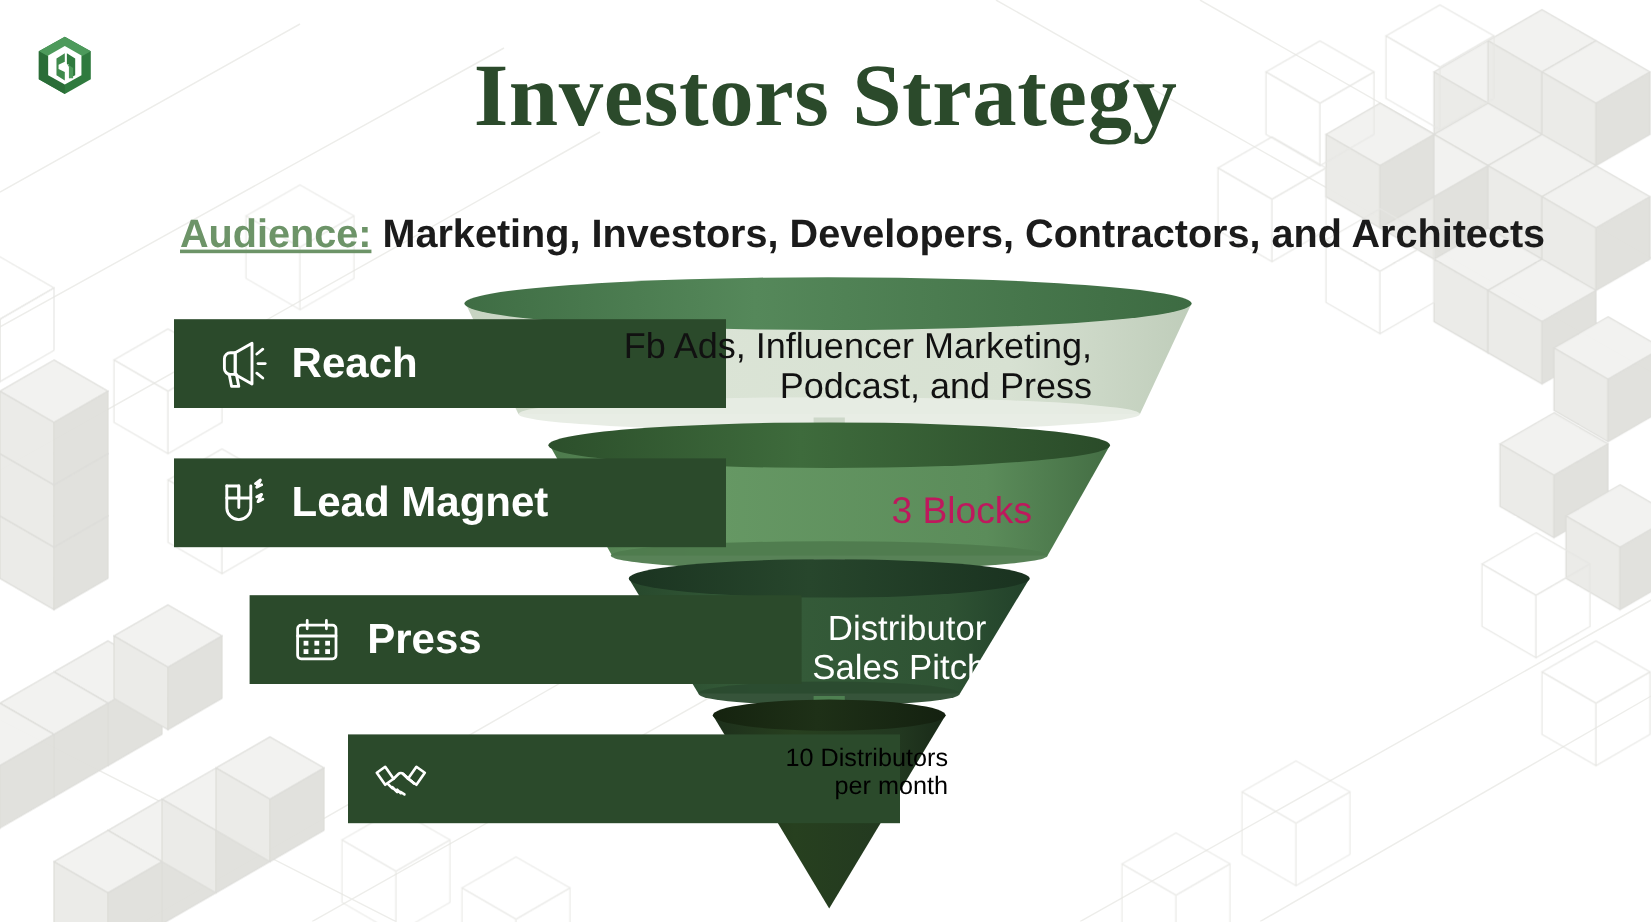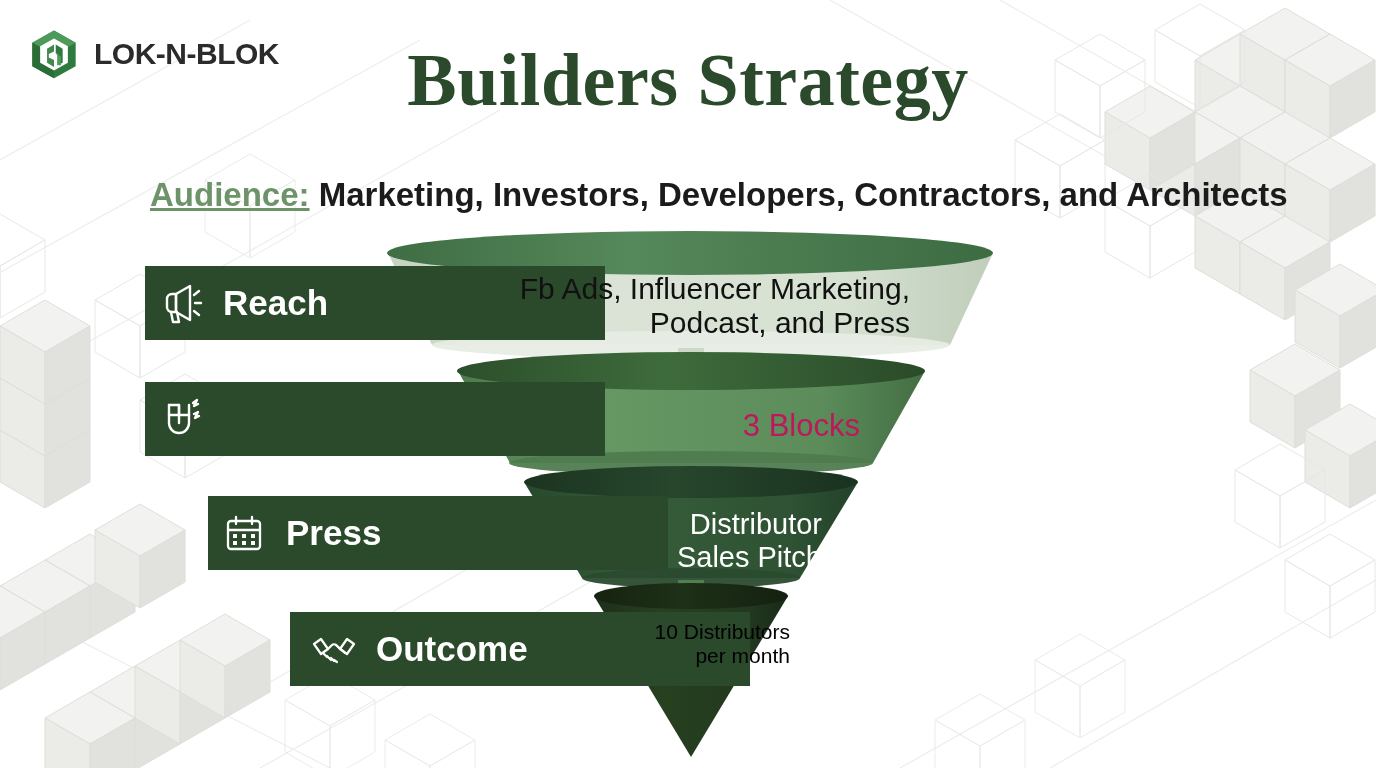--- a/index.html
+++ b/index.html
@@ -57,21 +57,21 @@
     z-index:2;
     pointer-events:none;
   }
 
   .stage-bar {
     position:absolute;
     height:74px;
     background:#2b4a2b;
     display:flex; align-items:center;
     z-index:3;
-    padding-left:12px;
+    padding-left:32px;
     gap:18px;
   }
   .stage-bar .bar-icon { width:48px; height:48px; flex:0 0 48px; }
   .stage-bar .bar-label {
     color:#ffffff;
     font-size:35px;
     font-weight:bold;
     white-space:nowrap;
   }
 
@@ -167,24 +167,23 @@
 
     <path d="M30,3 L55,17 L55,44 L30,58 L5,44 L5,17 Z" fill="#2f7a3e"></path>
     <path d="M30,3 L55,17 L30,31 L5,17 Z" fill="#4d9a5b"></path>
     <path d="M5,17 L30,31 L30,58 L5,44 Z" fill="#2a6d37"></path>
 
     <path d="M30,12 L46,21 L46,40 L30,49 L14,40 L14,21 Z" fill="#ffffff"></path>
     <path d="M22,24 L30,19 L30,27 L24,30 L24,34 L30,37 L30,45 L22,40 Z" fill="#3f8a4c"></path>
     <path d="M32,19 L40,24 L40,40 L34,43 L34,30 L32,29 Z" fill="#2f7a3e"></path>
     <path d="M32,29 L38,33 L38,43 L34,43 L34,32 Z" fill="#4d9a5b"></path>
   </svg>
-  <span id="logo-text">LOK-N-BLOK</span>
-</div>
-
-<h1 id="page-title">Builders Strategy</h1>
+</div>
+
+<h1 id="page-title">Investors Strategy</h1>
 
 <div id="audience-line">
   <span id="audience-label">Audience:</span>
   <span>Marketing, Investors, Developers, Contractors, and Architects</span>
 </div>
 
 <svg id="funnel-svg" width="1376" height="768" viewBox="0 0 1376 768" aria-hidden="true">
   <defs>
     <linearGradient id="g1" x1="0" y1="0" x2="1" y2="0">
       <stop offset="0%" stop-color="#c6d3c1"></stop>
@@ -274,20 +273,21 @@
 
 <div class="stage-bar" style="left:145px; top:382px; width:460px;">
   <svg class="bar-icon" viewBox="0 0 48 48" fill="none" stroke="#ffffff" stroke-width="2.4" stroke-linecap="round" stroke-linejoin="round">
     <path d="M12,10 L12,28 A10,10 0 0 0 32,28 L32,10"></path>
     <path d="M12,10 L22,10 L22,28 A0,0 0 0 0 22,28"></path>
     <path d="M22,10 L22,20 M12,20 L22,20"></path>
     <path d="M22,20 L32,20"></path>
     <path d="M36,8 L40,5 L37,11 L41,9"></path>
     <path d="M37,19 L41,17 L38,23 L42,21"></path>
   </svg>
+  <span class="bar-label">Lead Magnet</span>
 </div>
 
 <div class="stage-bar" style="left:208px; top:496px; width:460px;">
   <svg class="bar-icon" viewBox="0 0 48 48" fill="none" stroke="#ffffff" stroke-width="2.3" stroke-linecap="round" stroke-linejoin="round">
     <rect x="8" y="12" width="32" height="28" rx="3"></rect>
     <path d="M8,21 L40,21"></path>
     <path d="M16,8 L16,15 M32,8 L32,15"></path>
     <g fill="#ffffff" stroke="none">
       <rect x="13" y="25" width="4" height="4"></rect>
         <rect x="22" y="25" width="4" height="4"></rect>
@@ -302,21 +302,20 @@
 
 <div class="stage-bar" style="left:290px; top:612px; width:460px; padding-left:20px;">
   <svg class="bar-icon" viewBox="0 0 48 48" fill="none" stroke="#ffffff" stroke-width="2.2" stroke-linecap="round" stroke-linejoin="round">
     <path d="M4,19 L11,14 L18,24 L11,29 Z"></path>
     <path d="M44,19 L37,14 L30,24 L37,29 Z"></path>
     <path d="M18,24 L22,20 C23,19 25,19 26,20 L33,26"></path>
     <path d="M30,24 L26,20"></path>
     <path d="M13,28 L17,32 M17,31 L21,35 M21,33 L24,36 M24,35 L27,37"></path>
     <path d="M33,26 L35,28"></path>
   </svg>
-  <span class="bar-label">Outcome</span>
 </div>
 
 <div class="stage-text" style="left:470px; top:272px; width:440px; color:#111111; font-size:30px;">Fb Ads, Influencer Marketing,
 Podcast, and Press</div>
 
 <div class="stage-text" style="left:520px; top:408px; width:340px; color:#be185d; font-size:31px;">3 Blocks</div>
 
 <div class="stage-text" style="left:560px; top:508px; width:262px; color:#ffffff; font-size:29px;">Distributor
 Sales Pitch</div>
 

